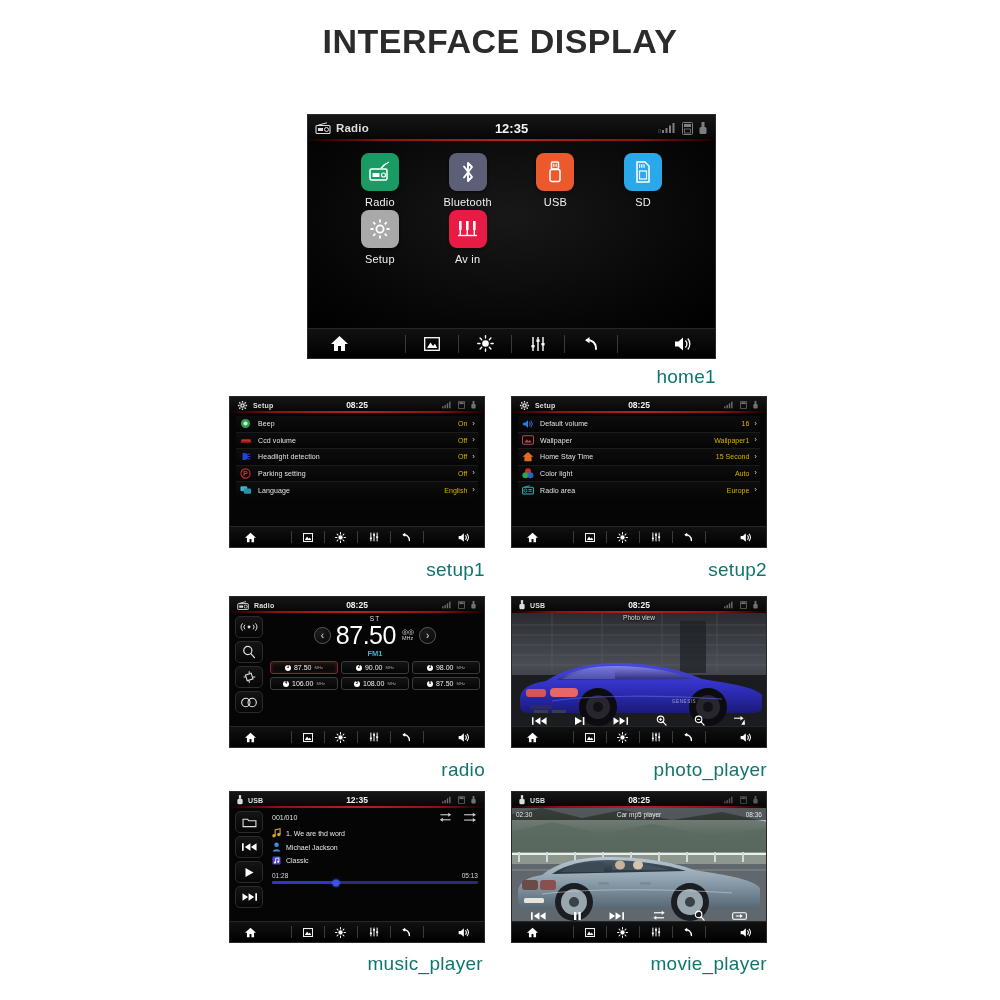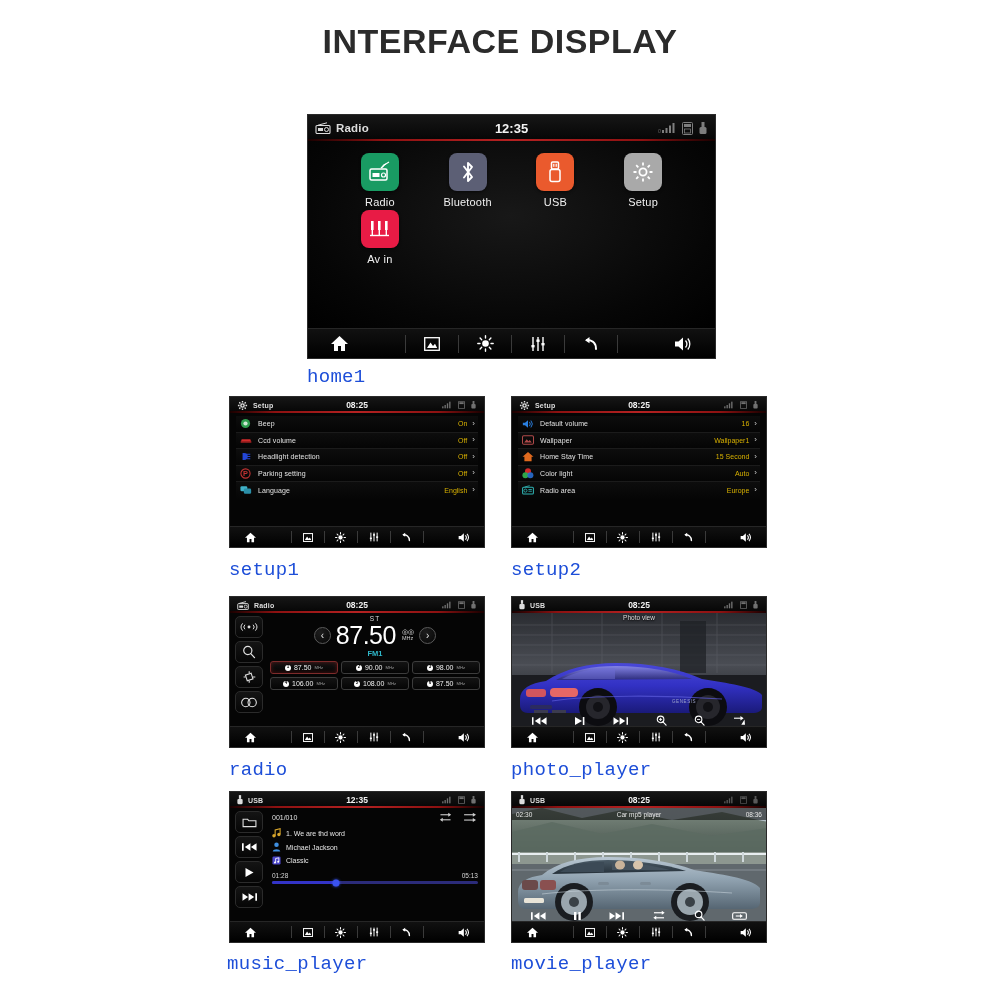--- a/index.html
+++ b/index.html
@@ -184,24 +184,24 @@
   .movie-bar {
     position: absolute; top: 0; left: 0; right: 0; height: 12px;
     background: rgba(0,0,0,.55);
     display: flex; align-items: center; justify-content: space-between;
     padding: 0 4px; z-index: 5;
     font-size: 6.5px; color: #e6e6e6;
   }
 
   .caption {
     position: absolute;
-    text-align: left;
+    text-align: right;
     font-size: 19px;
-    color: #1d4ed8;
-    font-family: Liberation Mono, monospace;
+    color: #0f766e;
+    font-family: Liberation Sans, sans-serif;
     font-weight: 300;
     letter-spacing: .3px;
   }
   #cap-home  { left: 307px; top: 366px; width: 409px; }
   #cap-s1 { left: 229px; top: 559px; width: 256px; }
   #cap-s2 { left: 511px; top: 559px; width: 256px; }
   #cap-radio { left: 229px; top: 759px; width: 256px; }
   #cap-photo { left: 511px; top: 759px; width: 256px; }
   #cap-music { left: 227px; top: 953px; width: 256px; }
   #cap-movie { left: 511px; top: 953px; width: 256px; }
@@ -283,20 +283,32 @@
           <svg width="18" height="24" viewBox="0 0 18 24">
               <rect x="5.5" y="2" width="7" height="7" rx="1" fill="none" stroke="#fff" stroke-width="1.5"></rect>
               <rect x="7.2" y="3.8" width="1.2" height="3" fill="#fff"></rect>
               <rect x="9.6" y="3.8" width="1.2" height="3" fill="#fff"></rect>
               <rect x="4" y="9.5" width="10" height="12" rx="2" fill="none" stroke="#fff" stroke-width="1.5"></rect>
             </svg>
         </div>
         <div class="app-label">USB</div>
       </div>
 
+      <div class="app">
+        <div class="app-tile" style="background:#29a8ea">
+          <svg width="20" height="24" viewBox="0 0 20 24">
+              <path d="M4 2 h8 l4 4 v16 h-12 z" fill="none" stroke="#fff" stroke-width="1.5"></path>
+              <rect x="6" y="4.2" width="1.2" height="3.5" fill="#fff"></rect>
+              <rect x="8.2" y="4.2" width="1.2" height="3.5" fill="#fff"></rect>
+              <rect x="10.4" y="4.2" width="1.2" height="3.5" fill="#fff"></rect>
+              <rect x="6.5" y="11" width="7" height="8" fill="none" stroke="#fff" stroke-width="1.2"></rect>
+            </svg>
+        </div>
+        <div class="app-label">SD</div>
+      </div>
 
       <div class="app">
         <div class="app-tile" style="background:#a9a9a9">
           <svg width="24" height="24" viewBox="0 0 24 24">
               <g fill="none" stroke="#fff" stroke-width="1.8">
                 <circle cx="12" cy="12" r="3.6"></circle>
                 <path d="M12 2.5 v3 M12 18.5 v3 M2.5 12 h3 M18.5 12 h3 M5.2 5.2 l2.1 2.1 M16.7 16.7 l2.1 2.1 M18.8 5.2 l-2.1 2.1 M7.3 16.7 l-2.1 2.1"></path>
               </g>
             </svg>
         </div>

